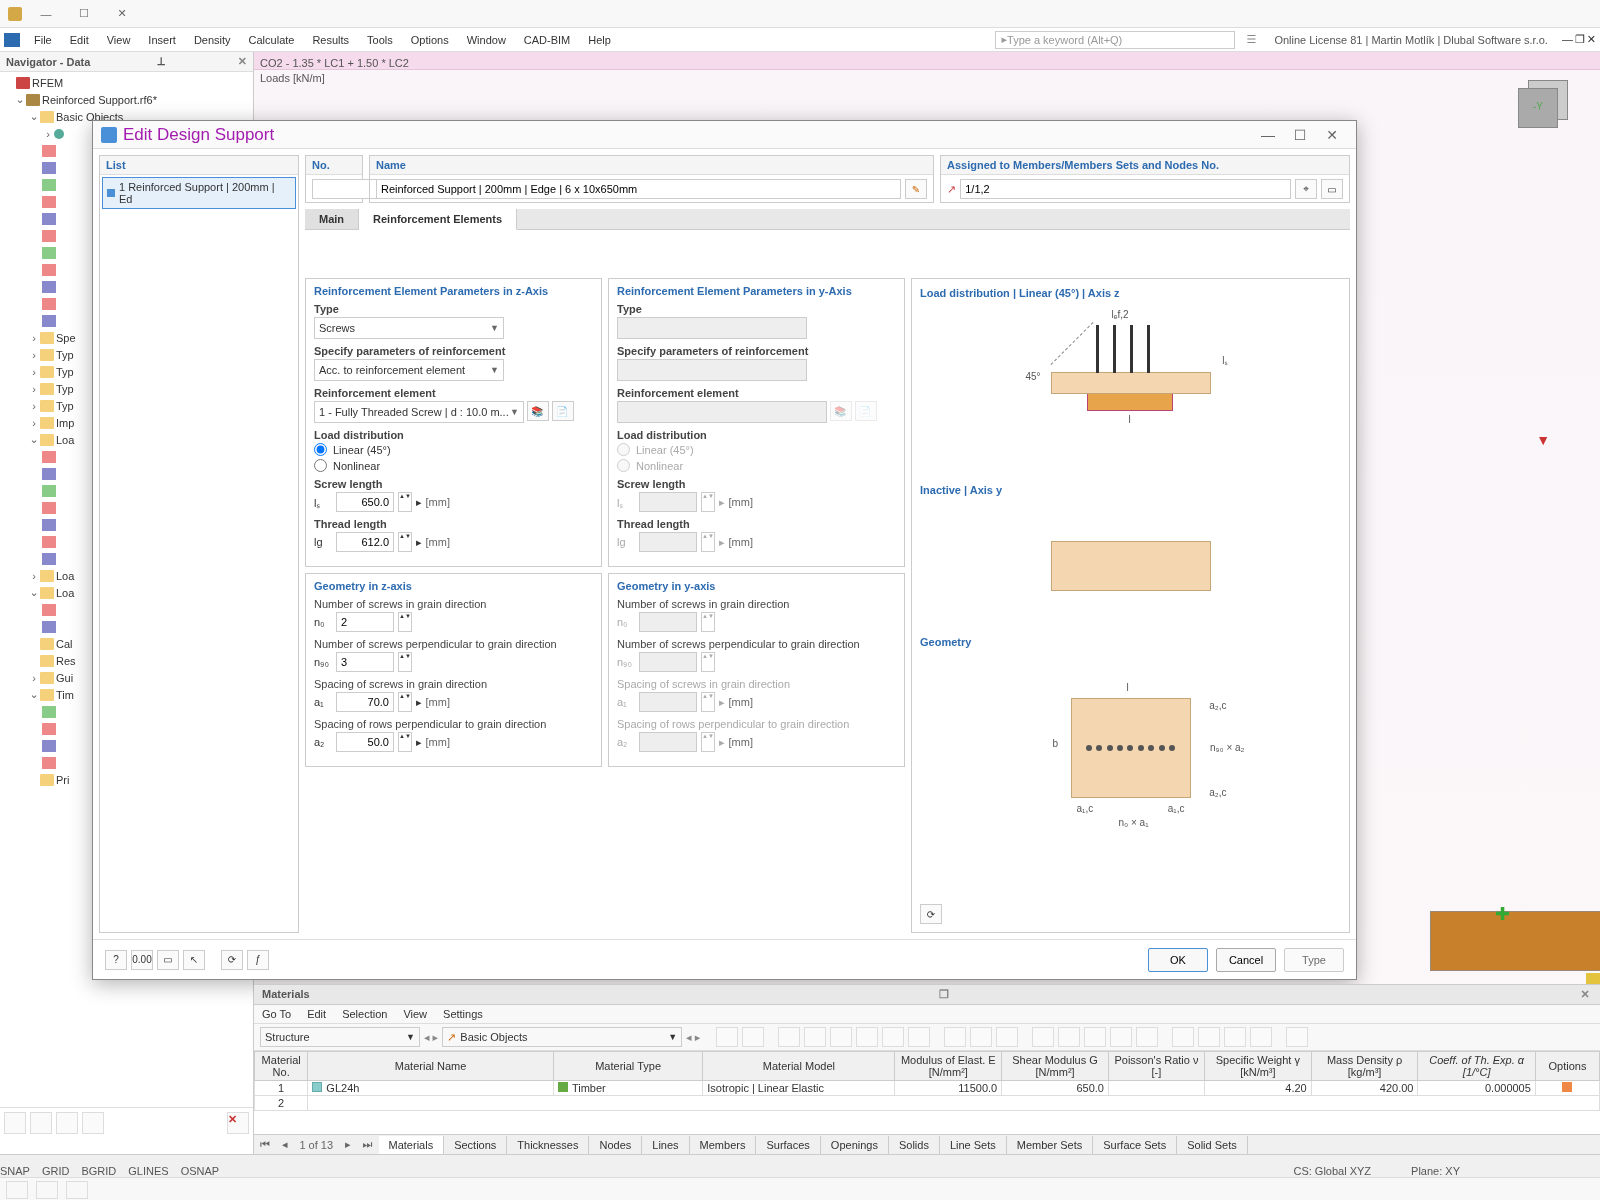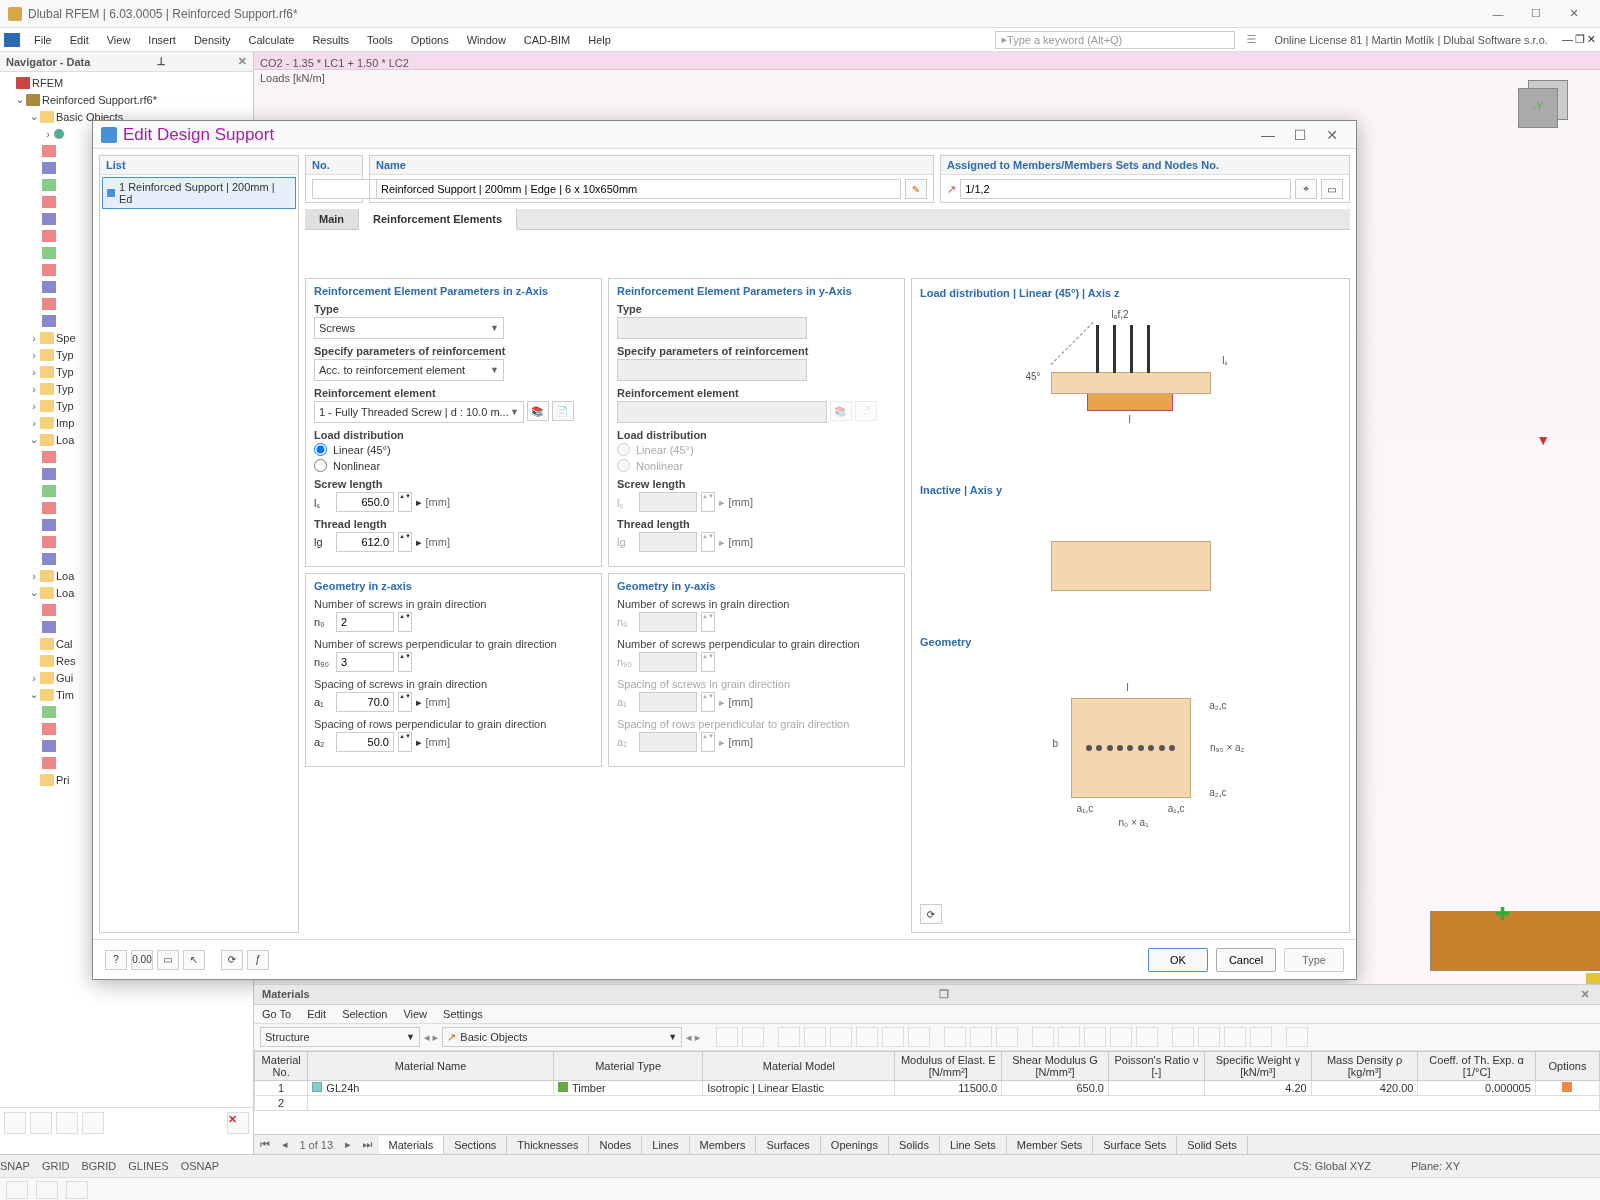--- a/index.html
+++ b/index.html
@@ -144,31 +144,30 @@
 .mat-table td { border: 1px solid #ddd; padding: 1px 4px; text-align: right; }
 .mat-table td.l { text-align: left; }
 .mat-table td.c { text-align: center; }
 .mat-tabs { display: flex; background: #f0f0f0; border-top: 1px solid #ccc; font-size: 11px; align-items: center; }
 .mat-tabs .mt { padding: 3px 10px; border-right: 1px solid #ccc; }
 .mat-tabs .mt.active { background: #fff; }
 .mat-tabs .nav { padding: 3px 6px; color: #666; }
 
 
 .statusbar { position: absolute; bottom: 0; left: 0; right: 0; height: 46px; background: #f0f0f0; border-top: 1px solid #ccc; }
-.status-top { height: 22px; display: flex; align-items: center; justify-content: center; gap: 12px; font-size: 11px; color: #555; }
+.status-top { height: 22px; display: flex; align-items: flex-end; justify-content: center; gap: 12px; font-size: 11px; color: #555; }
 .status-btm { height: 24px; display: flex; align-items: center; padding: 0 6px; gap: 8px; background: #f8f8f8; border-top: 1px solid #ddd; }
 .status-btm .sb { width: 22px; height: 18px; border: 1px solid #ddd; }
 .status-right { margin-left: auto; display: flex; gap: 40px; font-size: 11px; padding-right: 140px; }
 </style>
 </head>
 <body>
 
 <div class="titlebar">
   <div class="app-icon"></div>
-  <div class="title">Dlubal RFEM | 6.03.0005 | Reinforced Support.rf6*</div>
   <div class="win-btns">
     <div class="win-btn">—</div>
     <div class="win-btn">☐</div>
     <div class="win-btn">✕</div>
   </div>
 </div>
 
 <div class="menubar">
   <div class="app-logo"></div>
   <div class="m-item">File</div>
@@ -781,21 +780,21 @@
         <tr>
           <th rowspan="2" style="width:50px;">Material No.</th>
           <th rowspan="2" style="width:230px;">Material Name</th>
           <th rowspan="2" style="width:140px;">Material Type</th>
           <th rowspan="2" style="width:180px;">Material Model</th>
           <th style="width:100px;">Modulus of Elast. E [N/mm²]</th>
           <th style="width:100px;">Shear Modulus G [N/mm²]</th>
           <th style="width:90px;">Poisson's Ratio ν [-]</th>
           <th style="width:100px;">Specific Weight γ [kN/m³]</th>
           <th style="width:100px;">Mass Density ρ [kg/m³]</th>
-          <th style="width:110px;">Coeff. of Th. Exp. α [1/°C]</th>
+          <th style="width:110px;font-style:italic;">Coeff. of Th. Exp. α [1/°C]</th>
           <th rowspan="2" style="width:60px;">Options</th>
         </tr>
       </thead>
       <tbody>
         <tr>
           <td class="c">1</td>
           <td class="l"><span style="display:inline-block;width:10px;height:10px;background:#8cc;border:1px solid #6aa;margin-right:4px;"></span><span>GL24h</span></td>
           <td class="l"><span style="display:inline-block;width:10px;height:10px;background:#6a4;margin-right:4px;"></span><span>Timber</span></td>
           <td class="l">Isotropic | Linear Elastic</td>
           <td>11500.0</td>

